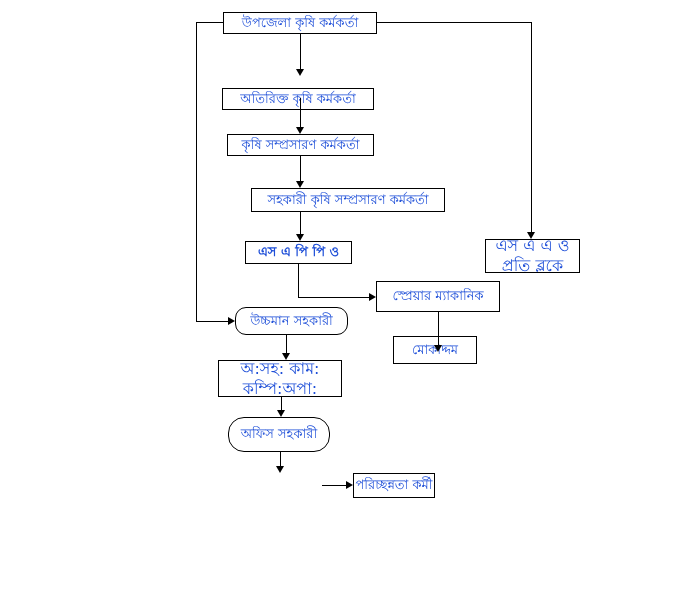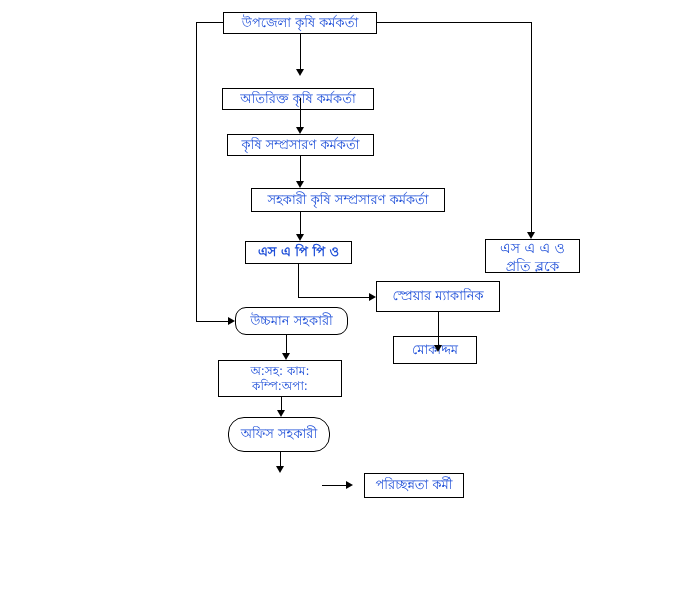--- a/index.html
+++ b/index.html
@@ -49,28 +49,28 @@
     border-bottom: 4px solid transparent;
     border-left: 7px solid #000000;
   }
 
   
   .n-upazila   { left: 223px; top: 12px;  width: 154px; height: 22px; }
   .n-addl      { left: 222px; top: 88px;  width: 152px; height: 22px; }
   .n-ext       { left: 227px; top: 134px; width: 147px; height: 22px; }
   .n-asst-ext  { left: 203px; top: 188px; width: 194px; height: 24px; margin-left: 48px; }
   .n-sappo     { left: 245px; top: 241px; width: 107px; height: 23px; font-weight: bold; }
-  .n-saao      { left: 485px; top: 239px; width: 95px;  height: 34px; font-size: 14px; justify-content: space-between; }
+  .n-saao      { left: 485px; top: 239px; width: 95px;  height: 34px; font-size: 16px; }
   .n-sprayer   { left: 376px; top: 281px; width: 124px; height: 31px; }
   .n-udassist  { left: 235px; top: 307px; width: 113px; height: 28px; border-radius: 11px; }
   .n-mokaddom  { left: 393px; top: 336px; width: 84px;  height: 28px; }
-  .n-osoho     { left: 218px; top: 360px; width: 124px; height: 37px; font-size: 12px; }
+  .n-osoho     { left: 218px; top: 360px; width: 124px; height: 37px; font-size: 16px; }
   .n-office    { left: 228px; top: 417px; width: 102px; height: 35px; border-radius: 16px; }
   .n-security  { left: 222px; top: 473px; width: 100px; height: 25px; }
-  .n-cleaner   { left: 353px; top: 473px; width: 100px; height: 25px; margin-left: 11px; }
+  .n-cleaner   { left: 353px; top: 473px; width: 82px; height: 25px; }
 
   
   
   .c1v  { left: 300px; top: 34px;  width: 1px; height: 36px; }
   .c1a  { left: 296px; top: 69px; }
   .c2v  { left: 300px; top: 98px;  width: 1px; height: 30px; }
   .c2a  { left: 296px; top: 127px; }
   .c3v  { left: 300px; top: 156px; width: 1px; height: 26px; }
   .c3a  { left: 296px; top: 181px; }
   .c4v  { left: 300px; top: 212px; width: 1px; height: 23px; }

